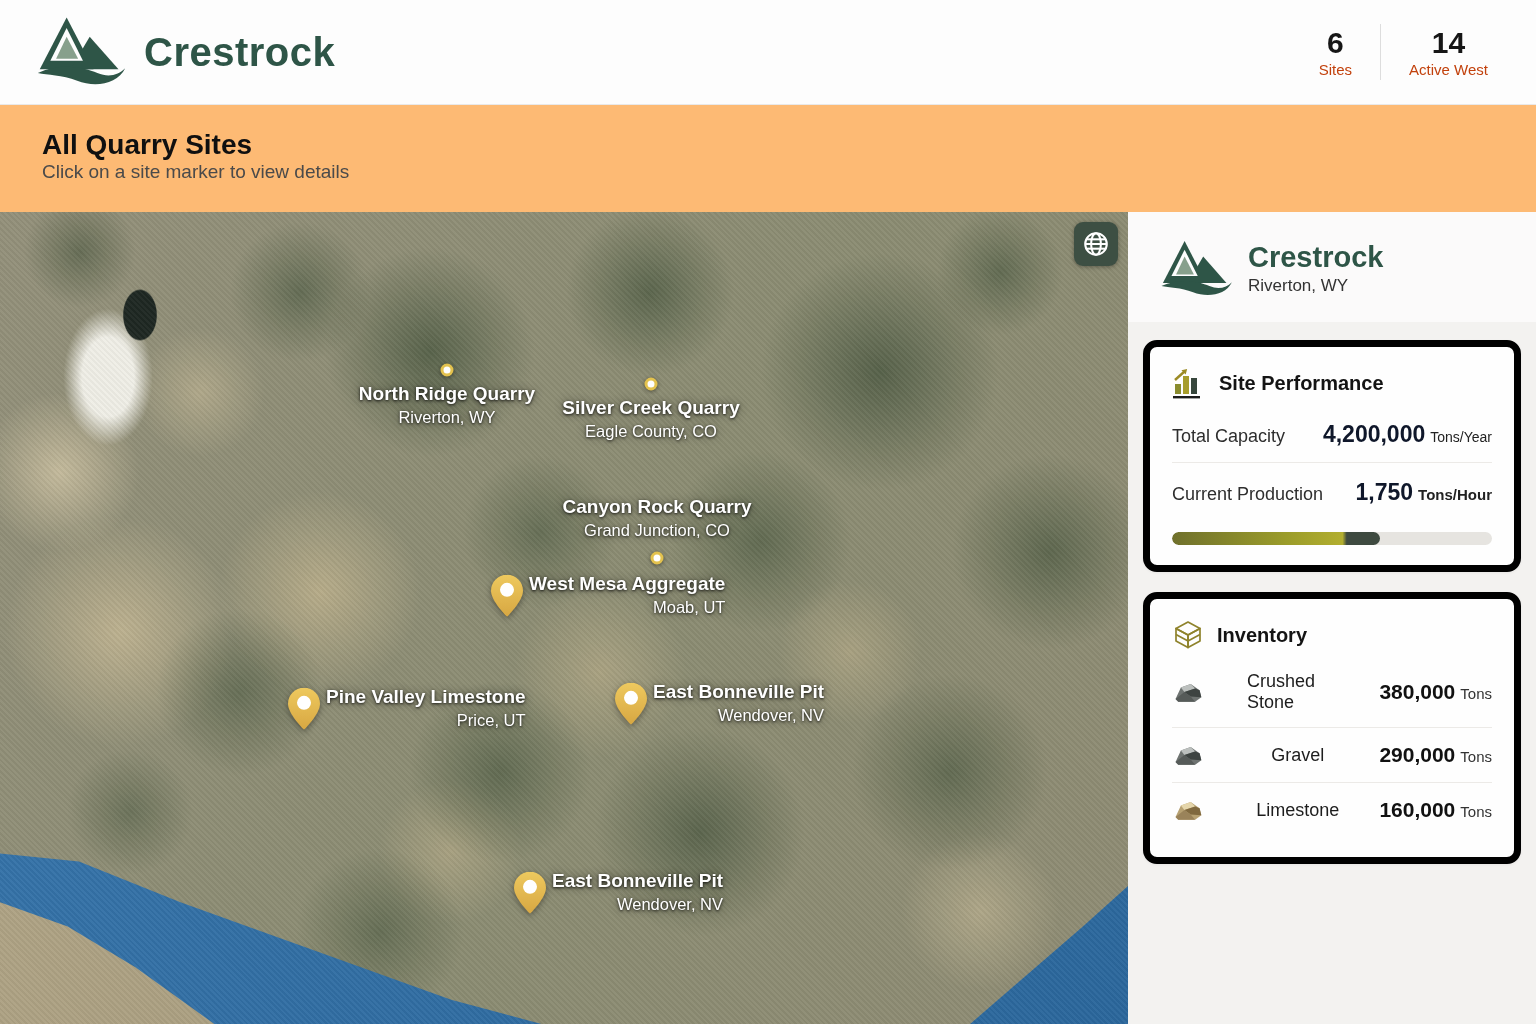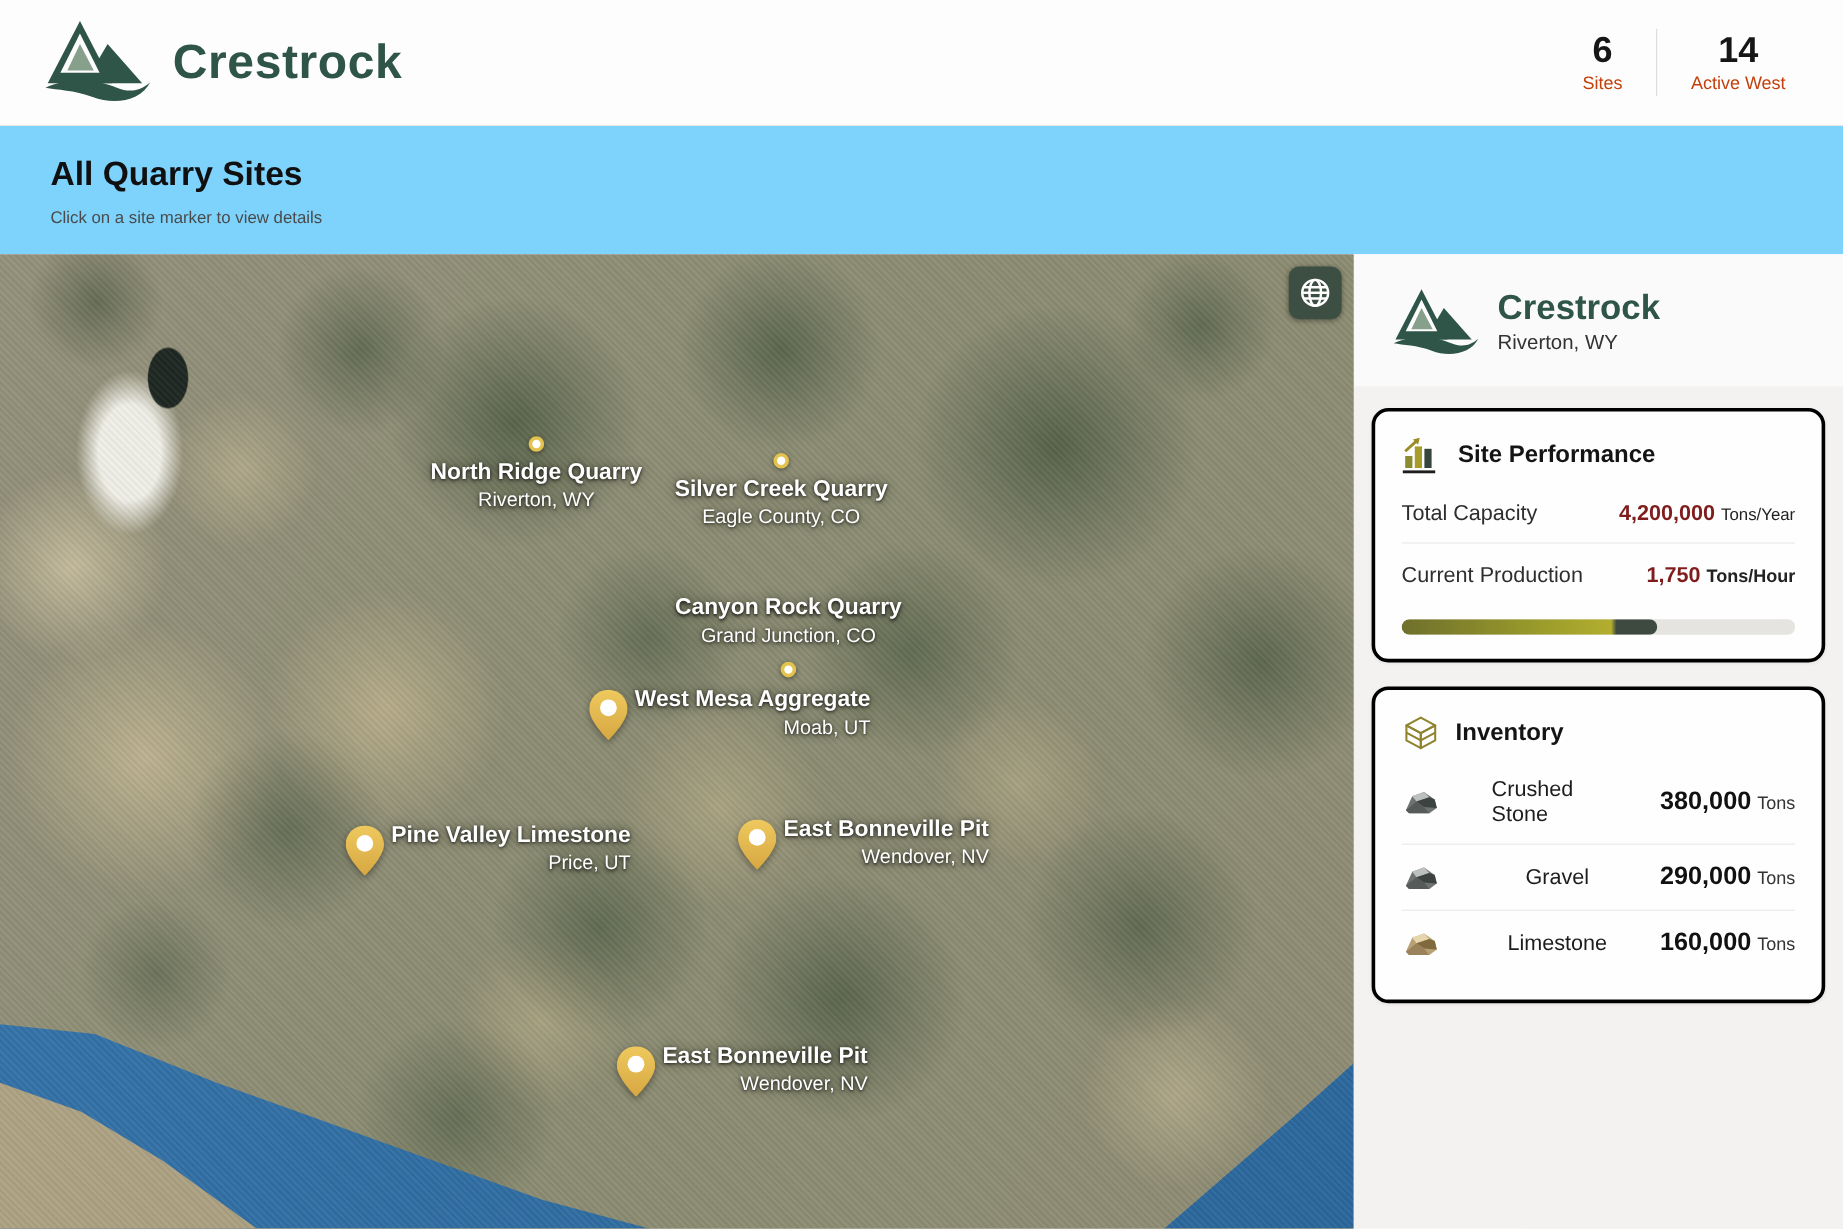--- a/index.html
+++ b/index.html
@@ -12,23 +12,23 @@
   .brand { display:flex; align-items:center; gap:14px; }
   .brand svg.logo-lg { width:96px; height:78px; }
   .brand-name { font-size:40px; font-weight:800; color:#2e5547; letter-spacing:.5px; }
   .header-stats { display:flex; align-items:center; gap:28px; padding-right:14px; }
   .stat { text-align:center; }
   .stat-value { font-size:30px; font-weight:800; color:#161616; line-height:1.1; }
   .stat-label { font-size:15px; color:#c2410c; margin-top:2px; }
   .stat-divider { width:1px; height:56px; background:#ddd; }
 
   
-  .subheader { height:107px; background:#7dd3fc; padding:24px 42px 0; }
+  .subheader { height:107px; background:#fdba74; padding:24px 42px 0; }
   .page-title { font-size:28px; font-weight:800; color:#101010; }
-  .page-subtitle { font-size:14px; color:#4a4a4a; margin-top:12px; }
+  .page-subtitle { font-size:19px; color:#4a4a4a; }
 
   
   .content { display:flex; height:812px; }
 
   
   .map { position:relative; width:1128px; height:812px; overflow:hidden; background:#8f8d74; }
   .terrain { position:absolute; inset:0;
     background-image:
       radial-gradient(28px 42px at 140px 103px, #1e2722 58%, rgba(30,39,34,0) 62%),
       radial-gradient(62px 95px at 108px 165px, rgba(244,243,236,.95) 42%, rgba(244,243,236,0) 72%),
@@ -94,28 +94,28 @@
   .sb-brand-loc { font-size:17px; color:#333; margin-top:3px; }
 
   .tabs { display:flex; background:#ebe9e7; border-bottom:1px solid #e0deda; padding:5px 6px 0; height:50px; }
   .tab { flex:1; display:flex; align-items:center; justify-content:center; font-size:18px;
     color:#8a8a88; cursor:pointer; position:relative; border-radius:10px 10px 0 0; }
   .tab.active { background:#fff; color:#1f3b30; font-weight:700; border-radius:10px; margin-bottom:5px; }
   .tab.active::after { content:""; position:absolute; left:16px; right:16px; bottom:-5px;
     height:3px; background:#3e6b52; border-radius:2px; }
 
   .cards { padding:18px 15px; display:flex; flex-direction:column; gap:20px; }
-  .card { background:#fefefe; border:3px solid #000000; border-radius:14px;
+  .card { background:#fefefe; border:7px solid #000000; border-radius:14px;
     box-shadow:0 1px 3px rgba(0,0,0,.05); padding:20px 22px; }
   .card-head { display:flex; align-items:center; gap:13px; margin-bottom:6px; }
   .card-title { font-size:20px; font-weight:800; color:#141414; }
 
   .metric-row { display:flex; align-items:baseline; justify-content:space-between; padding:16px 0 14px; }
   .metric-label { font-size:18px; color:#2e2e2e; }
-  .metric-value { font-size:18px; font-weight:800; color:#7f1d1d; }
+  .metric-value { font-size:23px; font-weight:800; color:#0f172a; }
   .metric-unit { font-size:14px; color:#222; margin-left:5px; font-weight:400; }
   .metric-unit.bold { font-weight:700; font-size:15px; }
   .h-divider { height:1px; background:#eceae7; }
 
   .progress-track { margin-top:12px; height:13px; border-radius:7px; background:#e6e4e0; overflow:hidden; }
   .progress-fill { height:100%; border-radius:7px;
     background:linear-gradient(90deg,#6f702c 0%, #9b9c2a 55%, #b2ae2f 82%, #3e4a40 84%, #3e4a40 100%); }
 
   .inv-row { display:flex; align-items:center; padding:14px 0;gap:31px; }
   .inv-row + .inv-row { border-top:1px solid #eceae7;text-align:center; }

